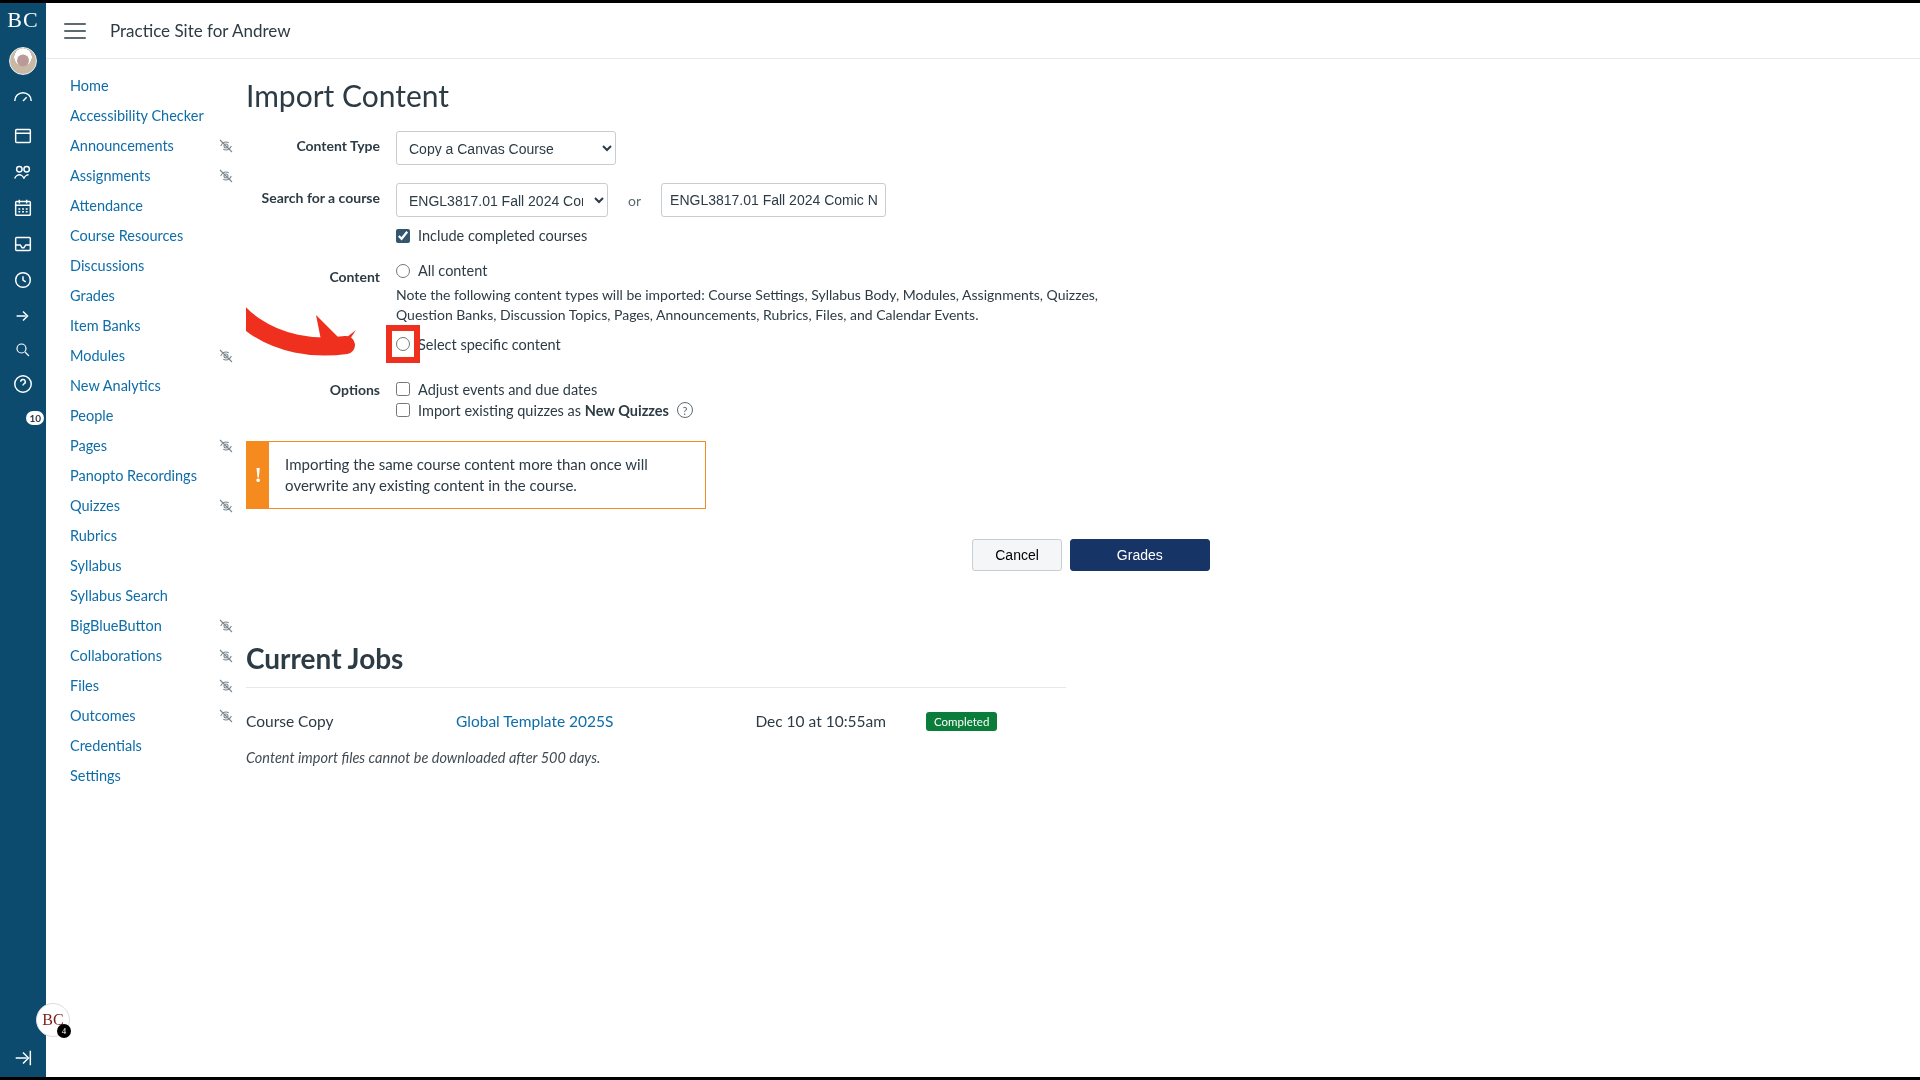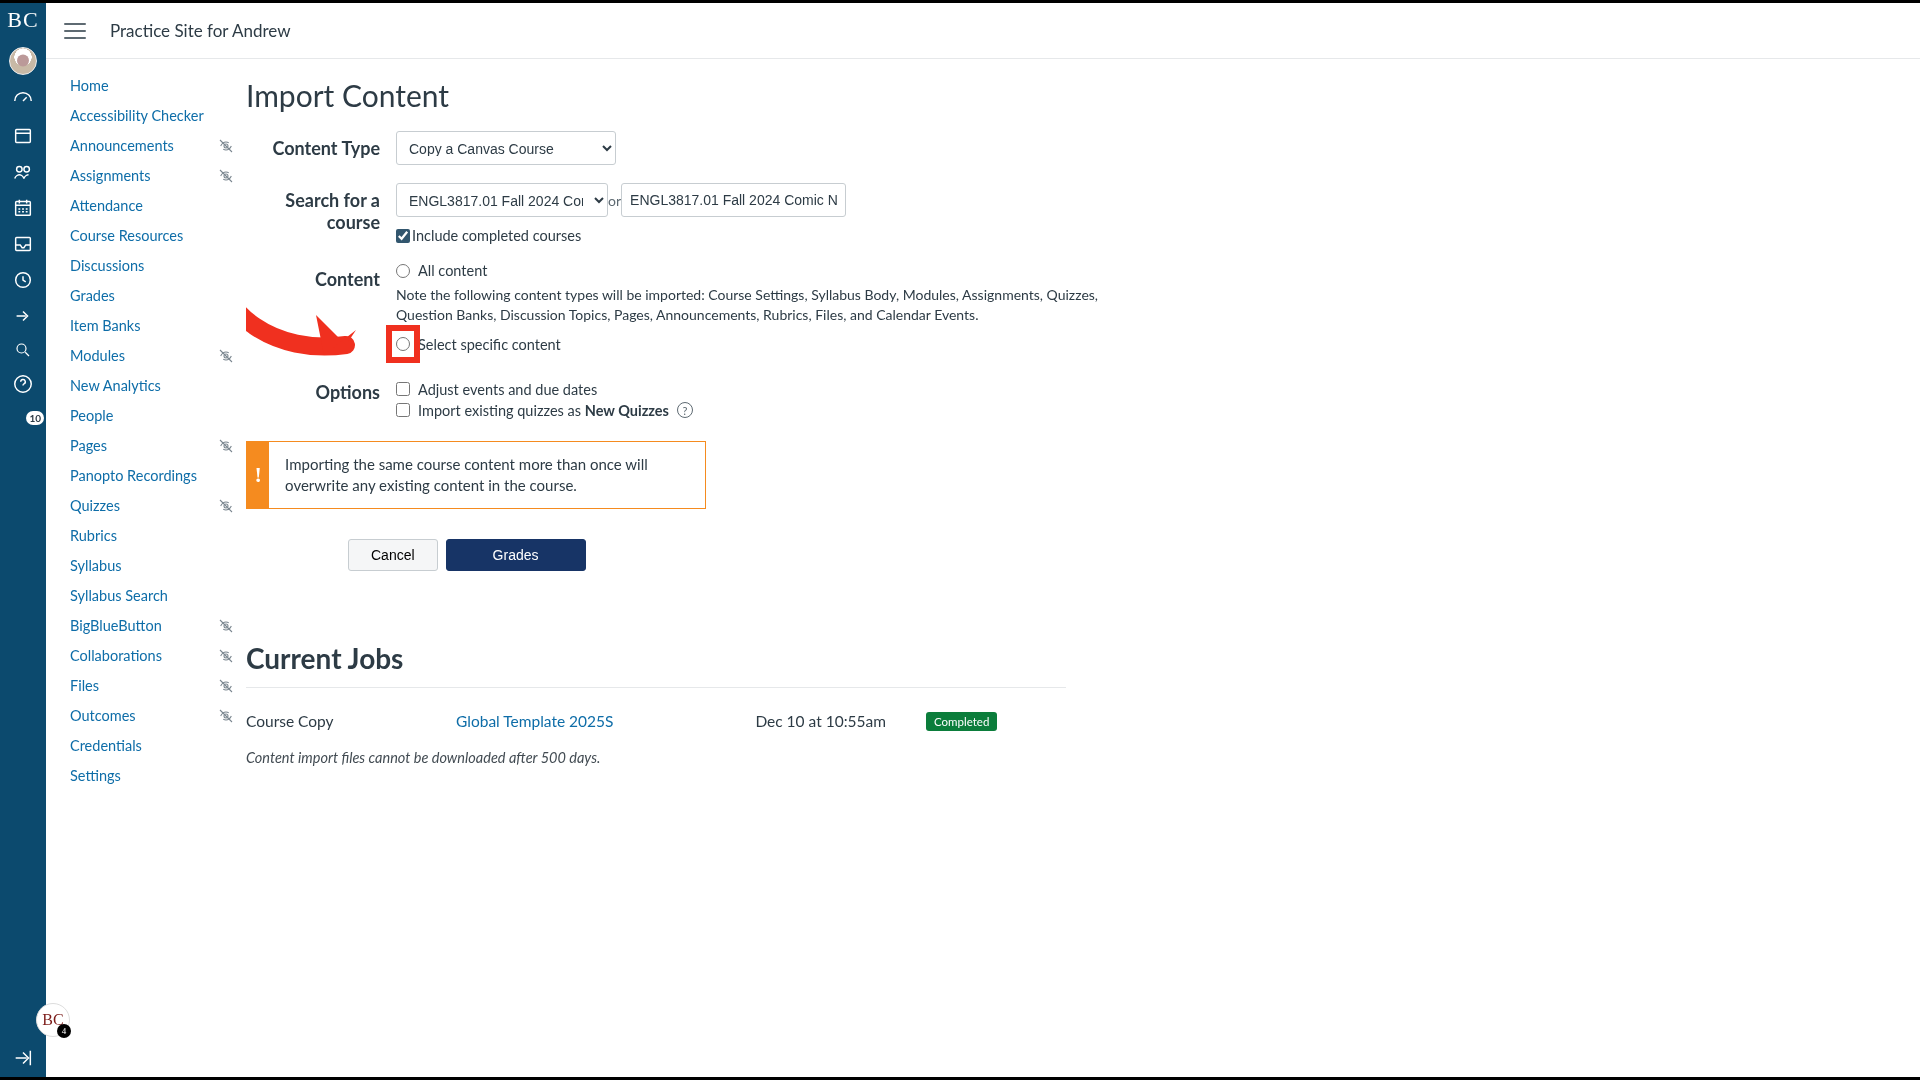--- a/index.html
+++ b/index.html
@@ -68,53 +68,53 @@
   .course-nav ul{ list-style:none; }
   .course-nav li{ display:flex; align-items:center; gap:8px; margin-bottom:13px;}
   .course-nav a{ color:#0e6da8; font-size:14.5px; text-decoration:none; cursor:pointer;}
   .hidden-icon{ width:16px; height:16px; stroke:#7b8790; fill:none; stroke-width:1.6;}
   .course-nav li .hidden-icon{ margin-left:auto; margin-right:4px;}
 
   
   .form-area{ flex:1; overflow-y:auto; padding:18px 60px 60px 0; position:relative;}
   h1.page-title{ font-size:30px; font-weight:400; color:#2d3b45; margin-bottom:18px;}
   .row{ display:flex; margin-bottom:18px; }
-  .row .label{ width:150px; text-align:right; padding-right:16px; font-weight:700; font-size:18px; padding-top:6px;}
+  .row .label{ width:150px; text-align:right; padding-right:16px; font-weight:700; font-size:14px; padding-top:6px;}
   .row .field{ flex:1; }
   select, input[type=text]{
     height:34px; border:1px solid #c7cdd1; border-radius:3px; padding:8px 8px;
     font-size:14px; color:#2d3b45; background:#fff;
   }
   select{ width:220px;}
   .search-select{ width:212px; }
   .readonly-course{ width:225px; }
-  .or{ margin:0 0; color:#5e6a72; font-size:14px;}
+  .or{ margin:0 20px; color:#5e6a72; font-size:14px;}
   .inline{ display:inline-flex; align-items:center;}
-  .chk-row{ display:flex; align-items:center; gap:2px; margin-top:10px; font-size:14.5px;}
+  .chk-row{ display:flex; align-items:center; gap:8px; margin-top:10px; font-size:14.5px;}
   input[type=checkbox], input[type=radio]{ width:14px; height:14px; accent-color:#32566e;}
   .note{ font-size:14px; color:#2d3b45; margin-top:6px; line-height:1.45; max-width:760px;}
   .radio-row{ display:flex; align-items:center; gap:8px; font-size:14.5px; margin-bottom:4px;}
   .radio-row.spaced{ margin-top:10px;}
   .help-icon{ width:16px;height:16px; border:1.5px solid #5e6a72; border-radius:50%; display:inline-flex;align-items:center;justify-content:center; color:#5e6a72; font-size:11px;}
 
   .highlight-box{
     position:absolute; border:6px solid #f0301f; pointer-events:none;
   }
   .arrow-svg{ position:absolute; pointer-events:none;}
 
   .alert{
     display:flex; border:1px solid #f58b1f; width:460px; margin-bottom:30px;
   }
   .alert .mark{
     width:36px; background:#f58b1f; color:#fff; display:flex; align-items:center; justify-content:center;
     font-size:22px; font-weight:700; font-family:"Times New Roman",serif;
   }
   .alert .msg{ padding:12px 16px; font-size:15px; line-height:1.4;}
 
-  .btn-row{ margin-left:102px; display:flex; gap:8px;}
+  .btn-row{ margin-left:76px; display:flex; gap:8px;justify-content:center;}
   .btn{ height:32px; padding:0 22px; border-radius:3px; font-size:14px; cursor:pointer; border:1px solid #c7cdd1; background:#f5f6f7;}
   .btn.primary{ background:#173466; color:#fff; border-color:#173466; padding:0 46px;}
 
   h2.jobs{ font-size:28px; font-weight:700; margin-top:70px; margin-bottom:12px;}
   hr.sep{ border:none; border-top:1px solid #e6e8ea; margin-bottom:24px; max-width:820px;}
   .job-row{ display:flex; align-items:center; gap:40px; font-size:15.5px; margin-bottom:18px;}
   .job-row .jname{ width:170px;}
   .job-row .jlink{ color:#0e6da8; width:200px;}
   .job-row .jdate{ width:190px;text-align:right;}
   .badge-status{

